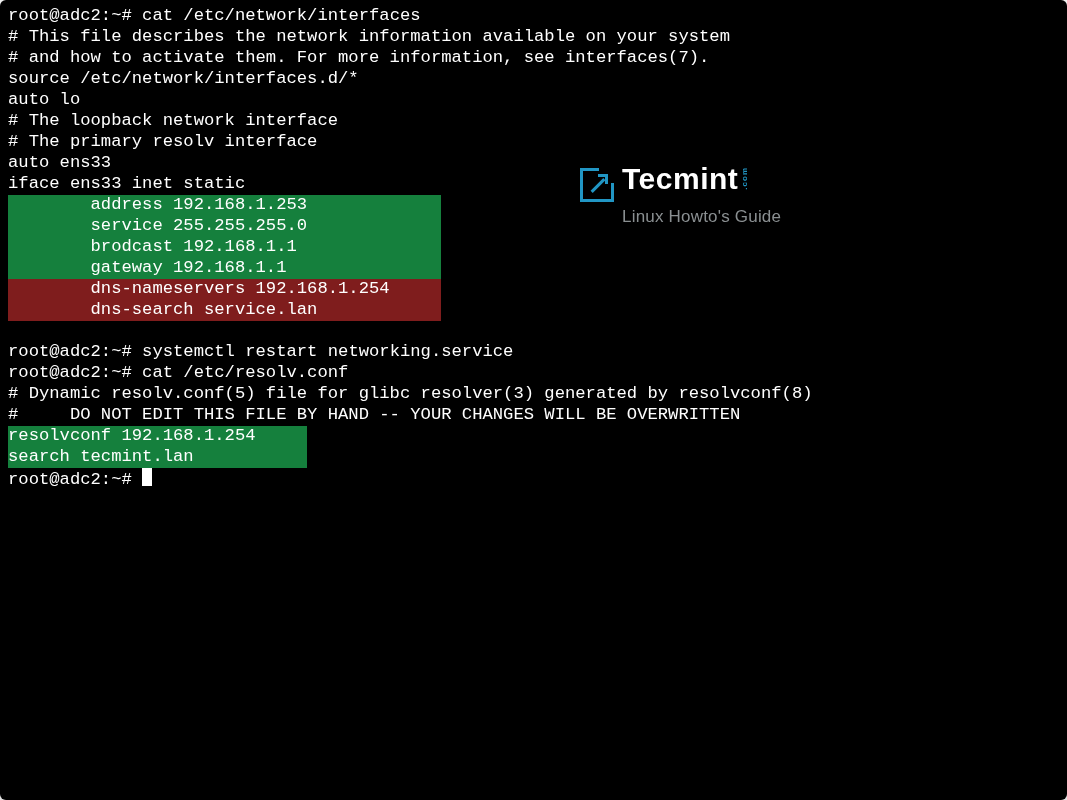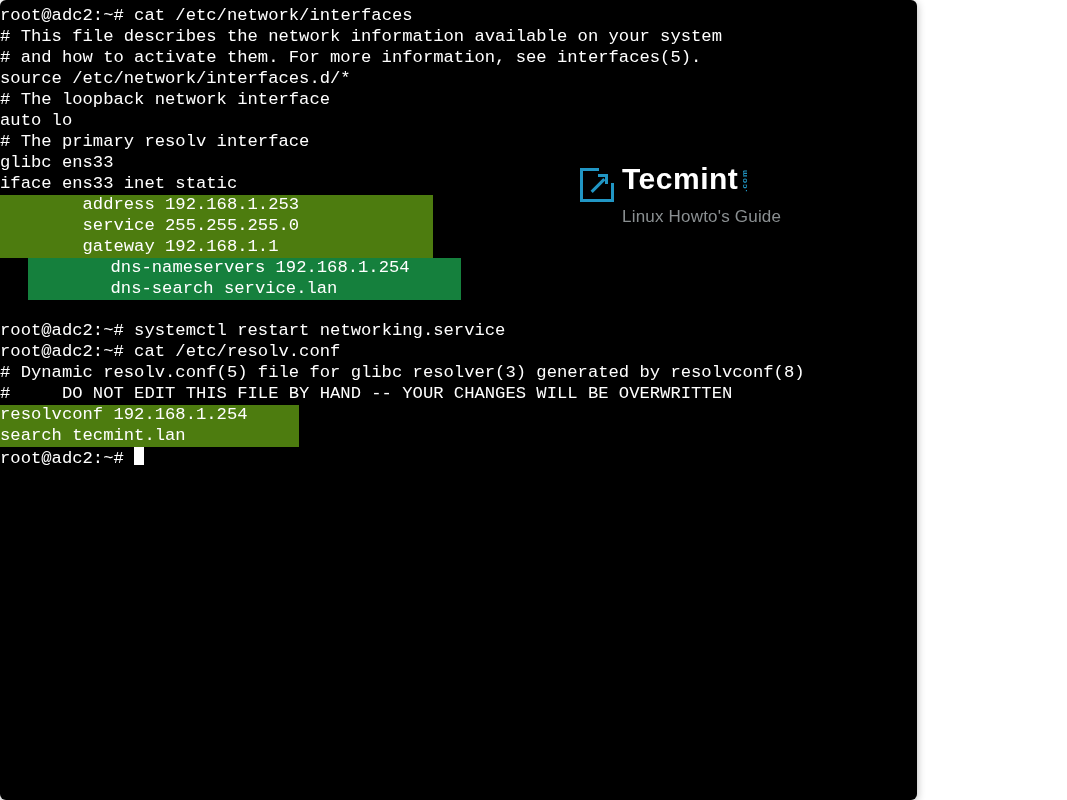--- a/index.html
+++ b/index.html
@@ -5,37 +5,37 @@
     * { margin: 0; padding: 0; box-sizing: border-box; }
     body {
       background: #ffffff;
       width: 1067px;
       height: 800px;
       overflow: hidden;
       font-family: "Courier New", "Liberation Mono", monospace;
     }
     .terminal {
       background: #000000;
-      width: 917px;
+      width: 1067px;
       height: 800px;
-      padding: 6px 0;
+      padding: 6px 8px;
       position: relative;
       border-radius: 6px;
       box-shadow: 0 2px 8px rgba(0,0,0,0.3);
     }
     .line {
       color: #ffffff;
       font-size: 17.2px;
       line-height: 1.22;
       white-space: pre;
       font-family: "Courier New", "Liberation Mono", monospace;
     }
     .prompt { color: #ffffff; }
-    .hl-teal { background: #4d7c0f; display: inline-block; }
-    .hl-red  { background: #15803d; display: inline-block; margin-left: 28px; }
+    .hl-teal { background: #15803d; display: inline-block; }
+    .hl-red  { background: #7f1d1d; display: inline-block; }
     .cursor {
       display: inline-block;
       width: 10px;
       height: 18px;
       background: #ffffff;
       vertical-align: -2px;
     }
     .logo {
       position: absolute;
       left: 580px;
@@ -83,21 +83,21 @@
       flex-direction: column;
       line-height: 1;
     }
     .logo-brand {
       font-family: Arial, Helvetica, sans-serif;
       color: #ffffff;
       font-size: 30px;
       font-weight: 700;
       letter-spacing: 0.5px;
       display: flex;
-      align-items: center;
+      align-items: flex-start;
     }
     .logo-com {
       font-family: Arial, Helvetica, sans-serif;
       color: #2196c4;
       font-size: 8px;
       writing-mode: vertical-rl;
       transform: rotate(180deg);
       letter-spacing: 1px;
       margin-left: 3px;
       margin-top: 3px;
@@ -111,33 +111,34 @@
       letter-spacing: 0.2px;
     }
   </style>
 </head>
 <body>
 
 <div class="terminal">
 
   <div class="line"><span class="prompt">root@adc2:~# </span><span>cat /etc/network/interfaces</span></div>
   <div class="line"># This file describes the network information available on your system</div>
-  <div class="line"># and how to activate them. For more information, see interfaces(5).</div>
+  <div class="line"># and how to activate them. For more information, see interfaces(7).</div>
   <div class="line"></div>
   <div class="line">source /etc/network/interfaces.d/*</div>
   <div class="line"></div>
+  <div class="line">auto lo</div>
   <div class="line"># The loopback network interface</div>
-  <div class="line">auto lo</div>
   <div class="line"></div>
   <div class="line"># The primary resolv interface</div>
-  <div class="line">glibc ens33</div>
+  <div class="line">auto ens33</div>
   <div class="line">iface ens33 inet static</div>
 
   <div class="line"><span class="hl-teal">        address 192.168.1.253             </span></div>
   <div class="line"><span class="hl-teal">        service 255.255.255.0             </span></div>
+  <div class="line"><span class="hl-teal">        brodcast 192.168.1.1              </span></div>
   <div class="line"><span class="hl-teal">        gateway 192.168.1.1               </span></div>
   <div class="line"><span class="hl-red">        dns-nameservers 192.168.1.254     </span></div>
   <div class="line"><span class="hl-red">        dns-search service.lan            </span></div>
 
   <div class="line"> </div>
 
   <div class="line"><span class="prompt">root@adc2:~# </span><span>systemctl restart networking.service</span></div>
   <div class="line"><span class="prompt">root@adc2:~# </span><span>cat /etc/resolv.conf</span></div>
 
   <div class="line"># Dynamic resolv.conf(5) file for glibc resolver(3) generated by resolvconf(8)</div>

